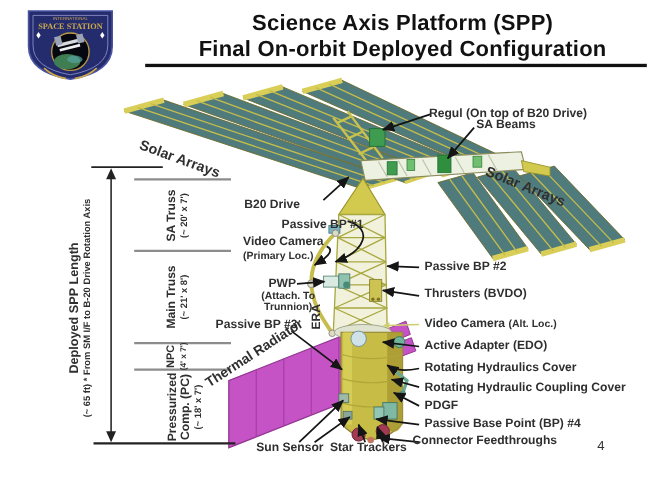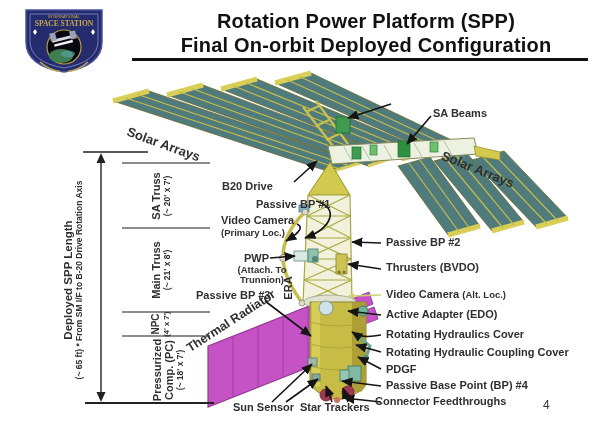--- a/index.html
+++ b/index.html
@@ -41,21 +41,21 @@
         <rect x="34" y="38" width="19" height="2.4" fill="#f0f0f4" transform="rotate(-14 44 39)"></rect>
         <rect x="30" y="29" width="6" height="8" fill="#9aa2b8" transform="rotate(-14 33 33)"></rect>
         <rect x="50" y="27" width="6" height="8" fill="#9aa2b8" transform="rotate(-14 53 31)"></rect>
       </g>
       <path d="M20,58 Q29,66 40,67.5" stroke="#c9a84c" stroke-width="1.6" fill="none"></path>
       <path d="M68,58 Q59,66 48,67.5" stroke="#c9a84c" stroke-width="1.6" fill="none"></path>
     </svg>
   </div>
 
   <div class="title">
-    <div>Rotation Power Platform (SPP)</div>
+    <div>Science Axis Platform (SPP)</div>
     <div>Final On-orbit Deployed Configuration</div>
   </div>
   <div class="title-rule"></div>
 
   <svg id="art" width="600" height="440" viewBox="0 0 600 440">
     <defs>
       <marker id="ah" markerWidth="9" markerHeight="9" refX="6.5" refY="3" orient="auto">
         <path d="M0,0 L7,3 L0,6 Z" fill="#151515"></path>
       </marker>
     </defs>
@@ -293,20 +293,21 @@
   <div class="cl" style="left:222px;top:180px;">B20 Drive</div>
   <div class="cl" style="left:224px;top:198px;margin-left:32px;">Passive BP #1</div>
   <div class="cl" style="left:221px;top:214px;">Video Camera</div>
   <div class="cl sm2" style="left:221px;top:227px;">(Primary Loc.)</div>
   <div class="cl" style="left:244px;top:252px;">PWP</div>
   <div class="cl sm2 wrapc" style="left:229px;top:265px;width:66px;">(Attach. To Trunnion)</div>
   <div class="cl" style="left:196px;top:289px;">Passive BP #3</div>
   <div class="cl" style="left:233px;top:401px;">Sun Sensor</div>
   <div class="cl" style="left:300px;top:401px;">Star Trackers</div>
 
+  <div class="cl" style="left:390px;top:97px;">Regul (On top of B20 Drive)</div>
   <div class="cl" style="left:433px;top:107px;">SA Beams</div>
   <div class="cl" style="left:386px;top:236px;">Passive BP #2</div>
   <div class="cl" style="left:386px;top:261px;">Thrusters (BVDO)</div>
   <div class="cl" style="left:386px;top:288px;text-align:center;">
     <span>Video Camera</span>
     <span class="sm2">(Alt. Loc.)</span>
   </div>
   <div class="cl" style="left:386px;top:308px;">Active Adapter (EDO)</div>
   <div class="cl" style="left:386px;top:328px;">Rotating Hydraulics Cover</div>
   <div class="cl" style="left:386px;top:346px;">Rotating Hydraulic Coupling Cover</div>

